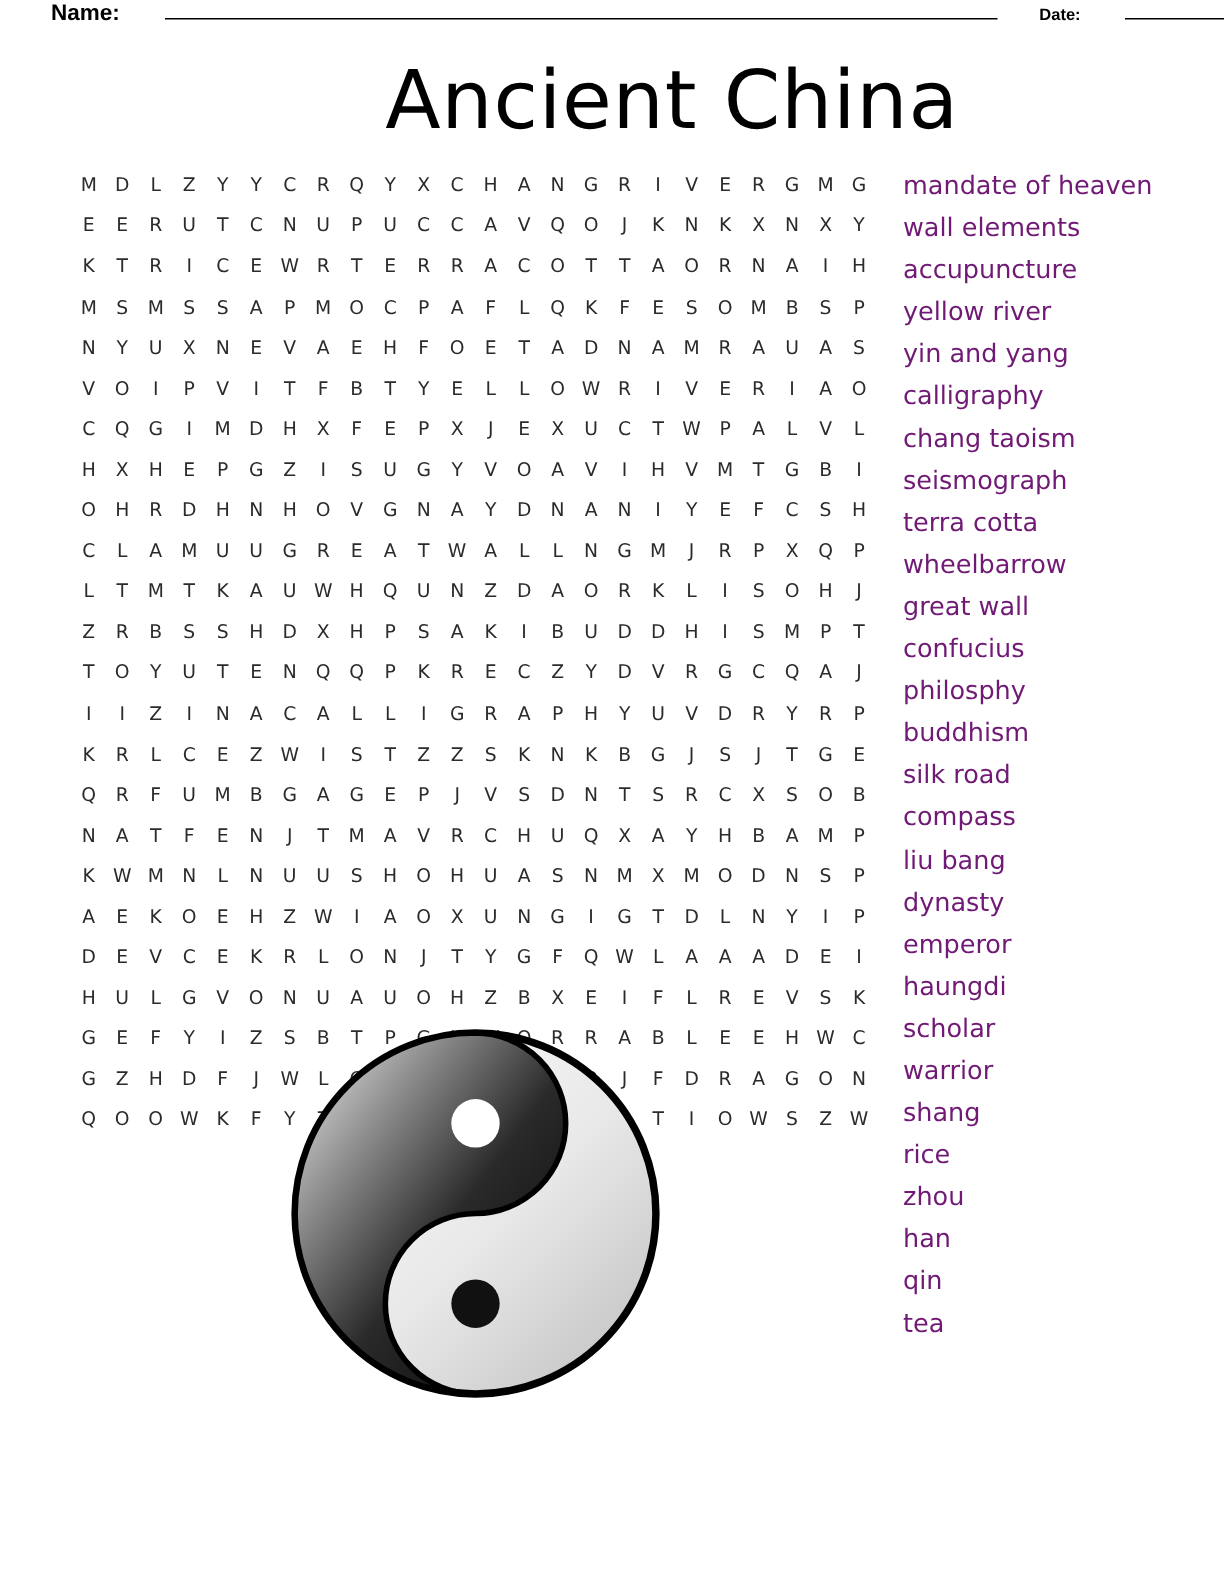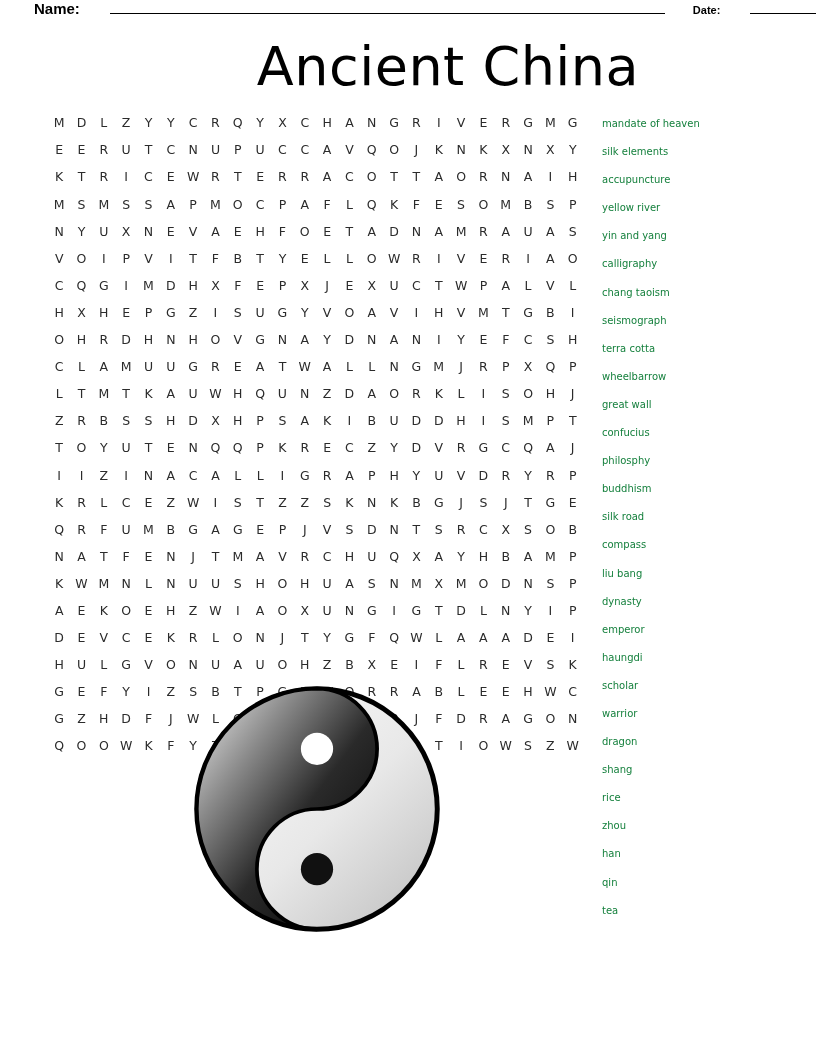--- a/index.html
+++ b/index.html
@@ -97,23 +97,23 @@
 
   
   .wordlist {
     position: absolute;
     top: 110px;
     left: 602px;
     width: 200px;
   }
   .word {
     font-family: "DejaVu Sans", sans-serif;
-    font-size: 10px;
+    font-size: 17px;
     line-height: 28.1px;
-    color: #15803d;
+    color: #701a75;
     white-space: nowrap;
   }
 
   
   .yinyang-wrap {
     position: absolute;
     top: 685px;
     left: 193px;
     width: 248px;
     height: 248px;
@@ -755,42 +755,41 @@
         <div class="cell">O</div>
         <div class="cell">W</div>
         <div class="cell">S</div>
         <div class="cell">Z</div>
         <div class="cell">W</div>
       </div>
     </div>
 
   <div class="wordlist">
       <div class="word">mandate of heaven</div>
-      <div class="word">silk elements</div>
+      <div class="word">wall elements</div>
       <div class="word">accupuncture</div>
       <div class="word">yellow river</div>
       <div class="word">yin and yang</div>
       <div class="word">calligraphy</div>
       <div class="word">chang taoism</div>
       <div class="word">seismograph</div>
       <div class="word">terra cotta</div>
       <div class="word">wheelbarrow</div>
       <div class="word">great wall</div>
       <div class="word">confucius</div>
       <div class="word">philosphy</div>
       <div class="word">buddhism</div>
       <div class="word">silk road</div>
       <div class="word">compass</div>
       <div class="word">liu bang</div>
       <div class="word">dynasty</div>
       <div class="word">emperor</div>
       <div class="word">haungdi</div>
       <div class="word">scholar</div>
       <div class="word">warrior</div>
-      <div class="word">dragon</div>
       <div class="word">shang</div>
       <div class="word">rice</div>
       <div class="word">zhou</div>
       <div class="word">han</div>
       <div class="word">qin</div>
       <div class="word">tea</div>
     </div>
 
   <div class="yinyang-wrap">
     <svg width="248" height="248" viewBox="0 0 200 200">

